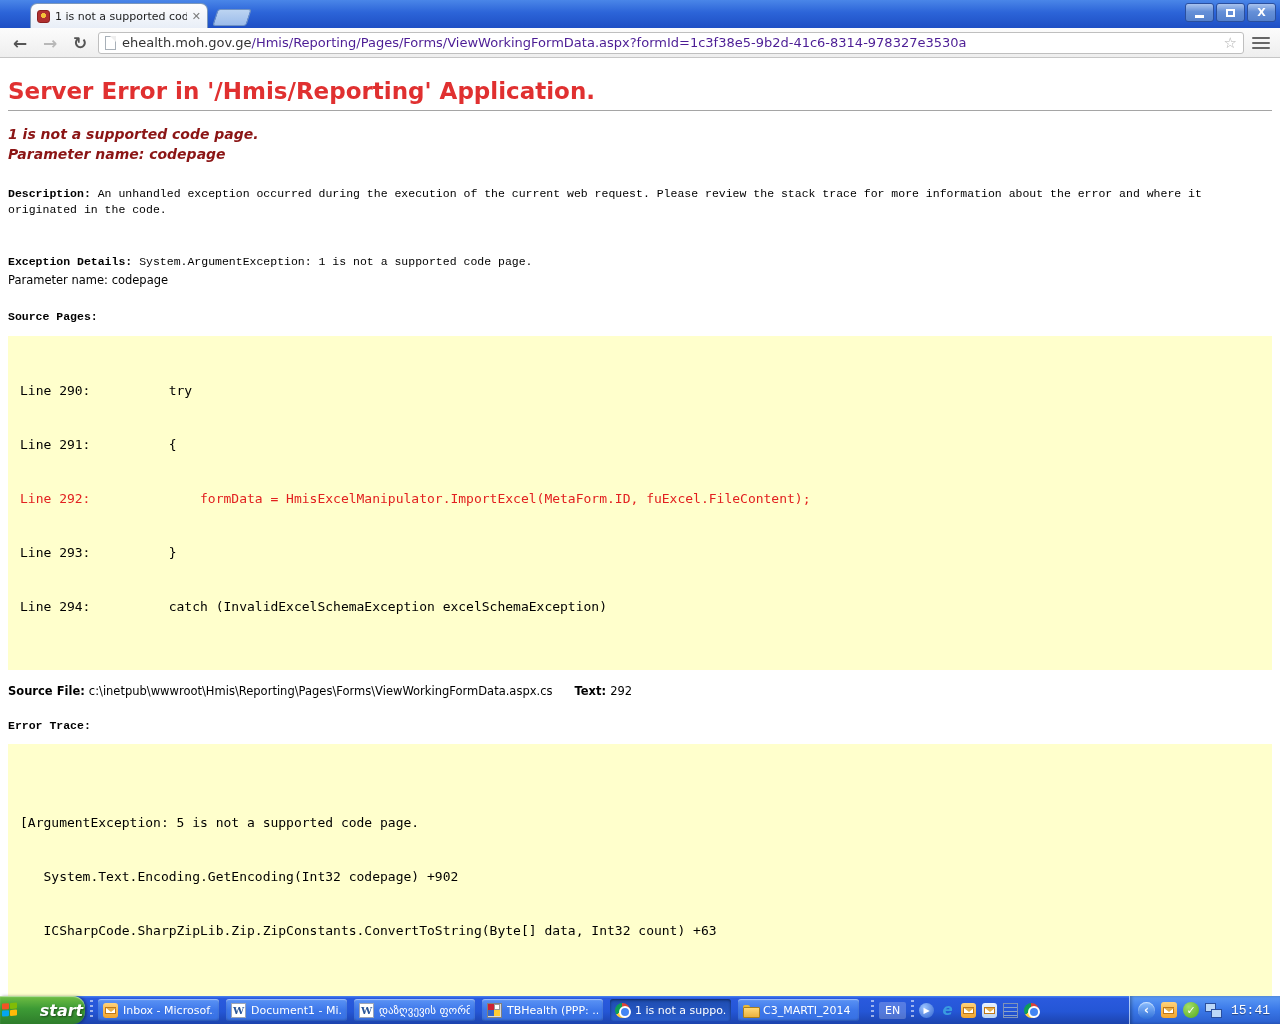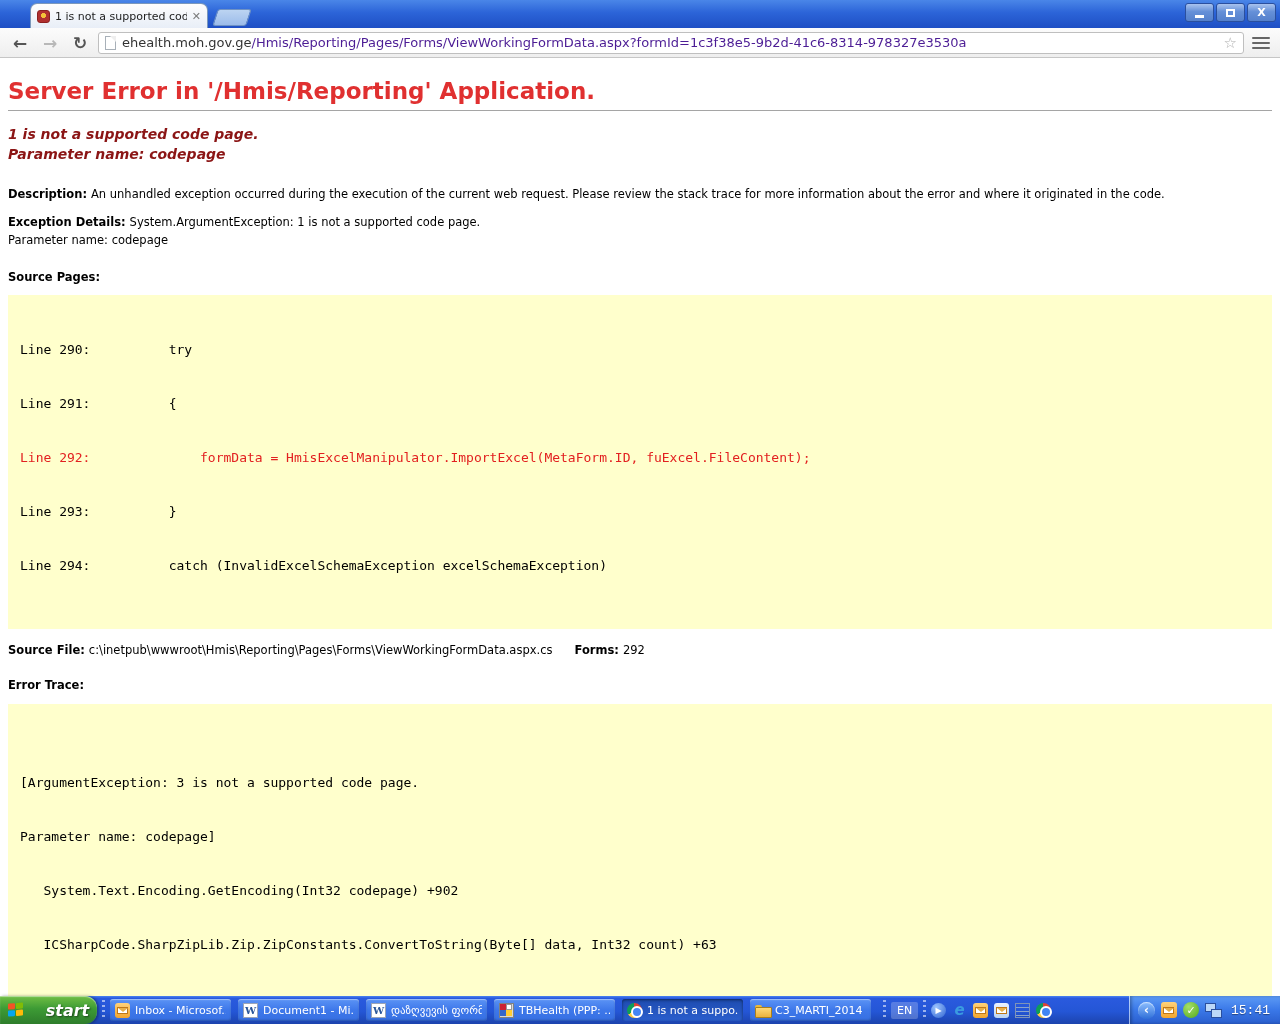--- a/index.html
+++ b/index.html
@@ -37,35 +37,35 @@
   .url .path { color:#4c1d95; }
   .star { color:#b0b0b0; font-size:15px; }
   .menubtn { width:22px; display:flex; flex-direction:column; gap:3px; padding:2px; }
   .menubtn span { display:block; height:2px; background:#666; border-radius:1px; }
 
   
   .content { height:938px; background:#fff; padding:6px 8px 0 8px; overflow:hidden; font-size:11.5px; color:#000; }
   h1.err { color:#e03030; font-size:23px; font-weight:bold; margin:14px 0 4px 0; font-family:"DejaVu Sans",sans-serif; }
   hr.rule { border:none; border-top:1px solid #a5a5a5; margin:6px 0; }
   .subtitle { color:#8b1515; font-size:14px; font-weight:bold; font-style:italic; line-height:1.4; margin-top:14px; }
-  .para { margin-top:22px; line-height:1.4; }
+  .para { margin-top:22px; line-height:1.4;font-family:Liberation Mono, monospace; }
   .lbl { font-weight:bold; }
   .codeblock { background:#ffffcc; margin-top:10px; padding:10px 12px 18px 12px;
                font-family:"DejaVu Sans Mono","Liberation Mono",monospace; font-size:13px; line-height:18px;
                white-space:pre; overflow:hidden; color:#000; }
   .codeblock .hl { color:#e22020; }
   .stackblock { padding:34px 12px 24px 12px; }
   .srcfile { margin-top:14px; }
   .srcfile .linelbl { margin-left:22px; }
 
   
   .taskbar { position:absolute; left:0; bottom:0; width:1280px; height:28px;
              background:linear-gradient(180deg,#4b84f2 0%,#2a5ade 8%,#2456d6 55%,#1c43ad 100%);
              display:flex; align-items:center; }
-  .startbtn { height:28px; width:97px; border-radius:0 12px 12px 0;
+  .startbtn { height:28px; width:85px; border-radius:0 12px 12px 0;
               background:linear-gradient(180deg,#71bf44 0%,#3d9b35 45%,#2e7d2b 100%);
               box-shadow:inset 0 1px 1px rgba(255,255,255,.5), 2px 0 3px rgba(0,0,0,.35);
               display:flex; align-items:center; justify-content:center; gap:22px; }
   .startbtn .label { color:#fff; font-size:16px; font-weight:bold; font-style:italic; text-shadow:1px 1px 2px rgba(0,0,0,.5); }
   .winflag { width:16px; height:14px; display:grid; grid-template-columns:7px 7px; grid-template-rows:6px 6px; gap:1px; transform:skewY(-4deg); }
   .winflag i { border-radius:1px; }
   .winflag .r{background:#f35325}.winflag .g{background:#81bc06}.winflag .b{background:#05a6f0}.winflag .y{background:#ffba08}
   .tbsep { width:3px; height:20px; margin:0 5px;
            background:repeating-linear-gradient(to bottom, rgba(255,255,255,.55) 0 2px, transparent 2px 5px); }
   .taskbtn { width:121px; height:22px; margin-right:7px; border-radius:3px; flex:none;
@@ -153,40 +153,39 @@
 <div class="content">
   <h1 class="err">Server Error in '/Hmis/Reporting' Application.</h1>
   <hr class="rule">
   <div class="subtitle">
     <div>1 is not a supported code page.</div>
     <div>Parameter name: codepage</div>
   </div>
 
   <p class="para"><span class="lbl">Description: </span><span>An unhandled exception occurred during the execution of the current web request. Please review the stack trace for more information about the error and where it originated in the code.</span></p>
 
-  <p class="para" style="margin-top:12px; margin-bottom:0;"><span class="lbl">Exception Details: </span><span>System.ArgumentException: 1 is not a supported code page.</span></p>
+  <p class="para" style="margin-top:36px; margin-bottom:0;"><span class="lbl">Exception Details: </span><span>System.ArgumentException: 1 is not a supported code page.</span></p>
   <div style="margin-top:3px;">Parameter name: codepage</div>
 
   <p class="para lbl" style="margin-top:22px;">Source Pages:</p>
 
   <div class="codeblock">
     <div>Line 290:          try</div>
     <div>Line 291:          {</div>
     <div class="hl">Line 292:              formData = HmisExcelManipulator.ImportExcel(MetaForm.ID, fuExcel.FileContent);</div>
     <div>Line 293:          }</div>
     <div>Line 294:          catch (InvalidExcelSchemaException excelSchemaException)</div>
   </div>
 
-  <p class="srcfile"><span class="lbl">Source File: </span><span>c:\inetpub\wwwroot\Hmis\Reporting\Pages\Forms\ViewWorkingFormData.aspx.cs</span><span class="lbl linelbl">Forms: </span><span>292</span></p>
+  <p class="srcfile"><span class="lbl">Source File: </span><span>c:\inetpub\wwwroot\Hmis\Reporting\Pages\Forms\ViewWorkingFormData.aspx.cs</span><span class="lbl linelbl">Text: </span><span>292</span></p>
 
   <p class="para lbl" style="margin-top:20px;">Error Trace:</p>
 
   <div class="codeblock stackblock">
-    <div>[ArgumentException: 3 is not a supported code page.</div>
-    <div>Parameter name: codepage]</div>
+    <div>[ArgumentException: 5 is not a supported code page.</div>
     <div>   System.Text.Encoding.GetEncoding(Int32 codepage) +902</div>
     <div>   ICSharpCode.SharpZipLib.Zip.ZipConstants.ConvertToString(Byte[] data, Int32 count) +63</div>
     
     
     
     
     
     
     
     

